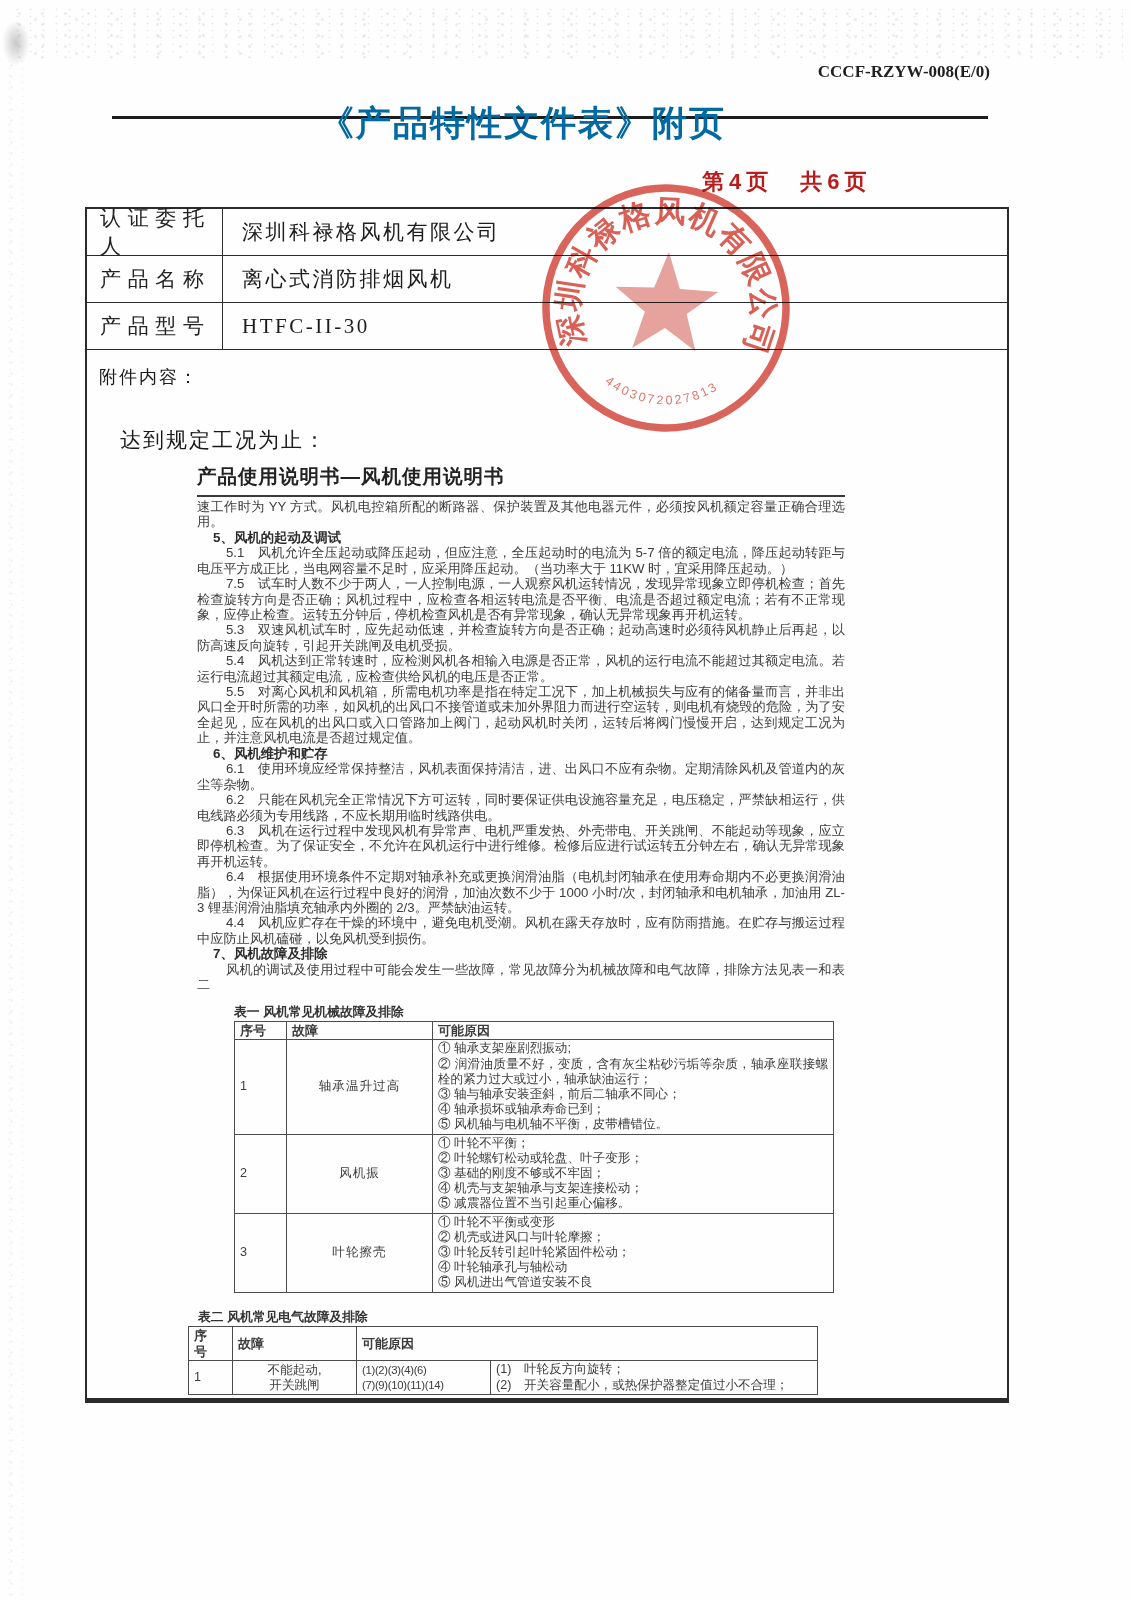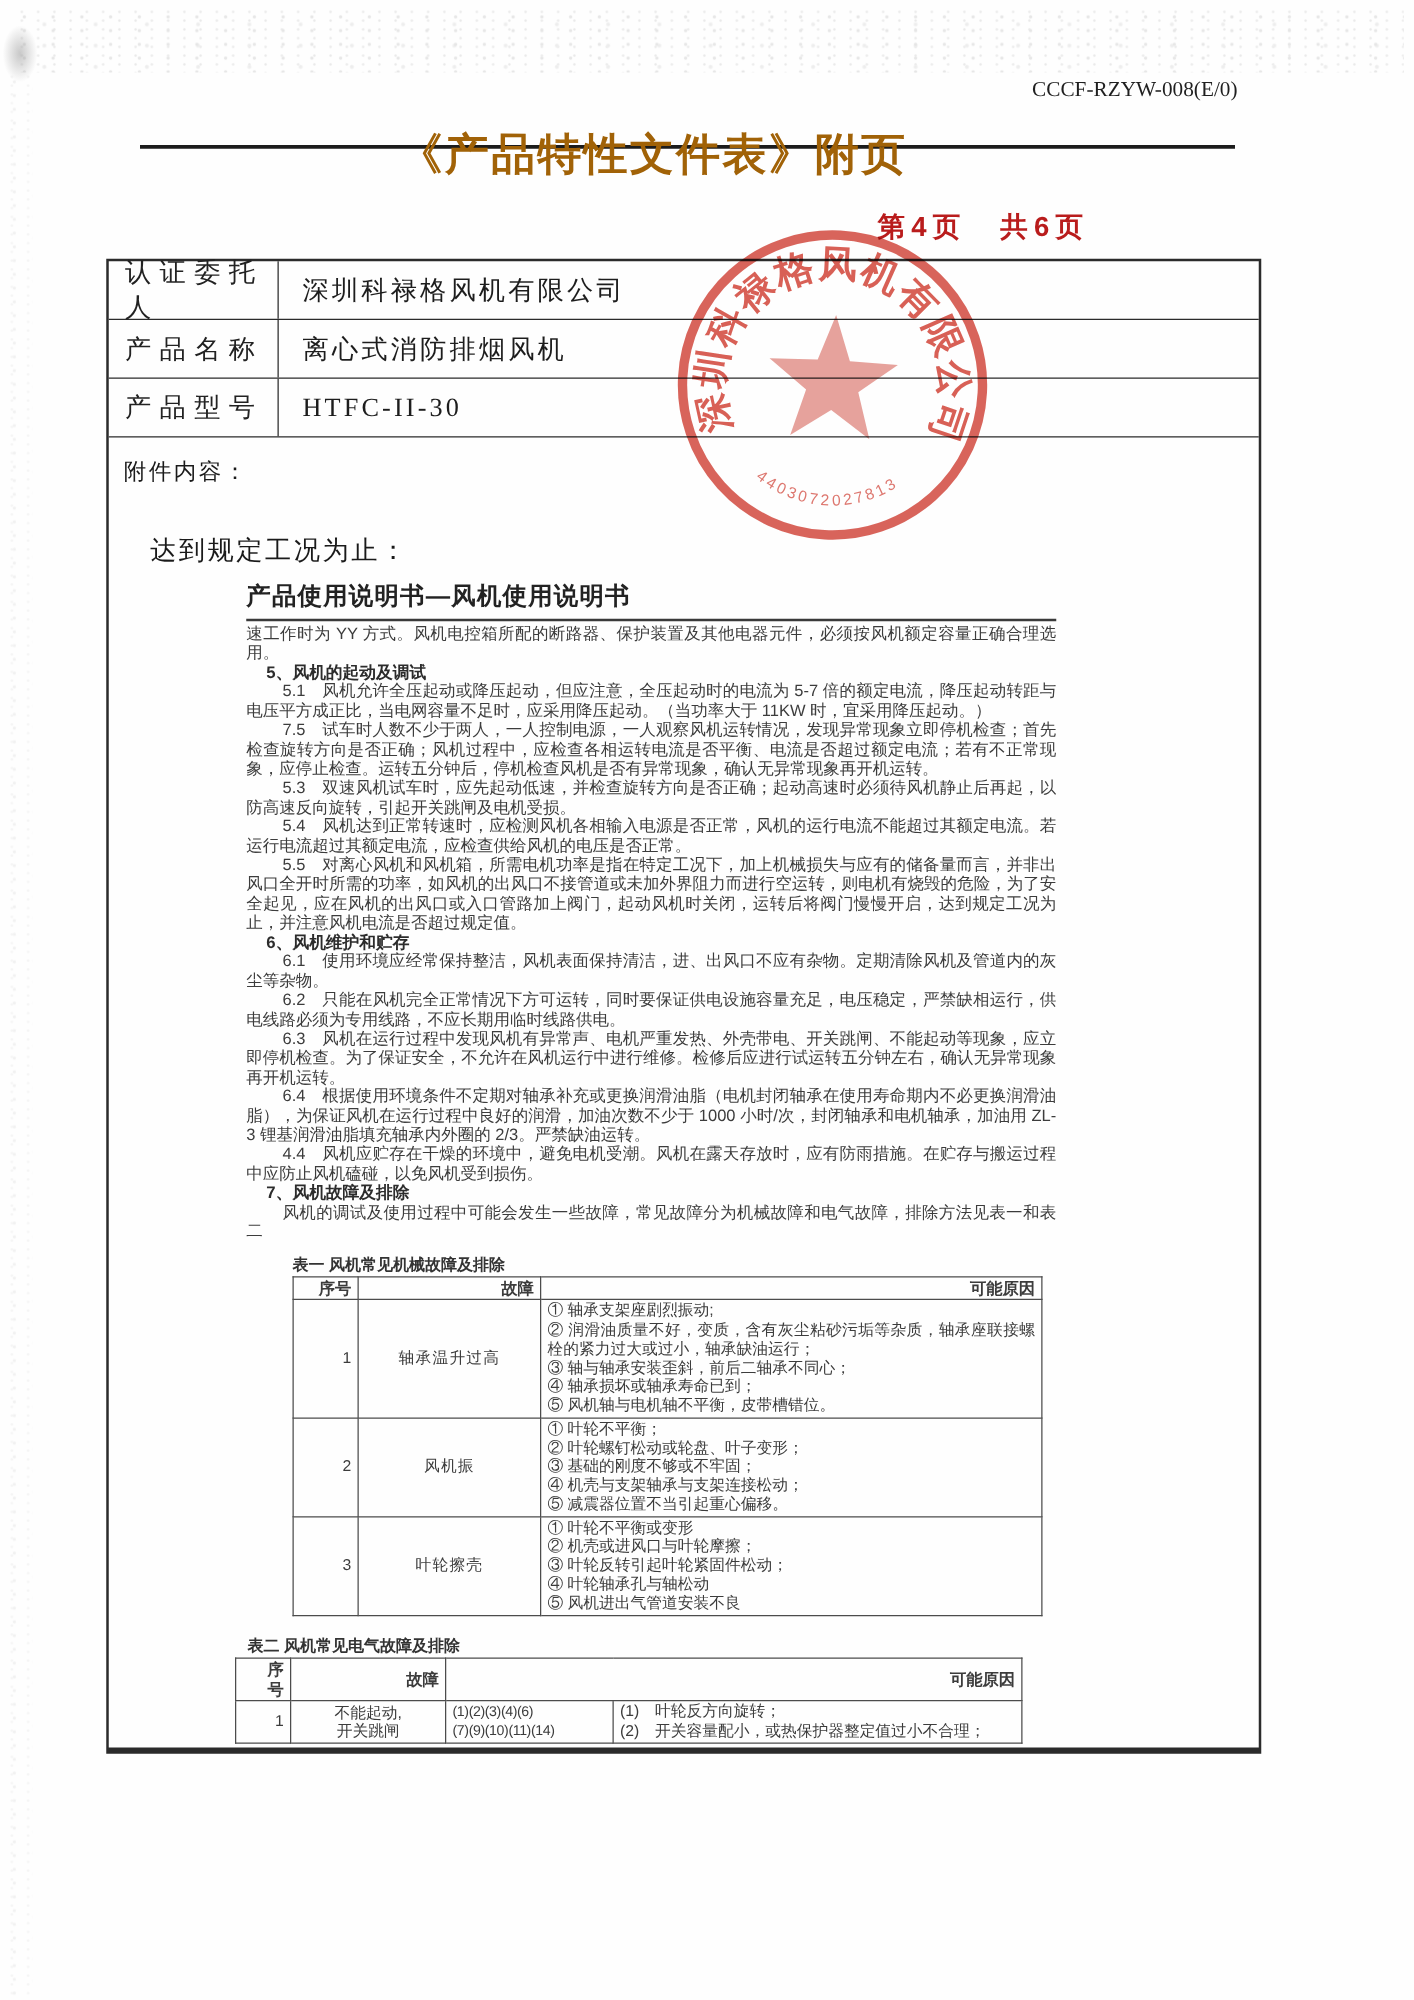--- a/index.html
+++ b/index.html
@@ -21,26 +21,26 @@
   }
   .noise-top{top:8px;left:8px;right:8px;height:50px;}
   .noise-left{top:60px;left:0;bottom:0;width:26px;opacity:.18;}
   .noise-blob{
     position:absolute;top:20px;left:2px;width:28px;height:46px;opacity:.55;
     background:radial-gradient(ellipse at center,#9c9c9c 0%,transparent 70%);
   }
   
   .doc-code{
     position:absolute;top:62px;left:700px;width:290px;text-align:right;
-    font-family:"Liberation Serif",serif;font-size:17px;color:#1f1f1f;
+    font-family:"Liberation Serif",serif;font-size:17px;color:#1f1f1f;font-weight:bold;
   }
   .header-rule{position:absolute;top:116px;left:112px;width:876px;height:2.5px;background:#1c1c1c;}
   .page-title{
     position:absolute;top:100px;left:0;width:1045px;text-align:center;
-    font-size:35px;font-weight:bold;letter-spacing:2px;color:#a16207;
+    font-size:35px;font-weight:bold;letter-spacing:2px;color:#0369a1;
   }
   .page-num{
     position:absolute;top:167px;left:702px;
     font-size:22px;font-weight:bold;letter-spacing:5px;color:#b91c1c;
   }
   
   .outer-box{
     position:absolute;left:85px;top:207px;width:920px;height:1189px;
     border:2px solid #2b2b2b;border-bottom-width:5px;background:transparent;
   }
@@ -70,21 +70,21 @@
   h4.sec{margin:0;font-size:13.4px;font-weight:bold;color:#2c2c2c;text-indent:1.2em;line-height:15.6px;}
   
   .tbl-caption{margin:11px 0 2px 37px;font-size:12.8px;font-weight:600;color:#333;}
   .tbl-caption.t2c{margin-left:1px;margin-top:16px;}
   table.fault{border-collapse:collapse;color:#3c3c3c;font-size:12.6px;table-layout:fixed;}
   table.fault th,table.fault td{border:1.6px solid #4c4c4c;padding:1px 5px;vertical-align:middle;box-sizing:border-box;}
   table.fault th{font-weight:600;font-size:13px;}
   table.t1{margin-left:37px;width:600px;}
   table.t1 col.c-no{width:52px;}
   table.t1 col.c-fault{width:146px;}
-  td.cnum,th{text-align:right;}
+  td.cnum,th{text-align:left;}
   td.cfault{text-align:center;letter-spacing:1px;}
   .cause-line{line-height:15.2px;}
   table.t2{margin-left:-9px;width:630px;}
   table.t2 col.c-no{width:44px;}
   table.t2 col.c-fault{width:124px;}
   table.t2 col.c-codes{width:134px;}
   .vwrap{display:inline-block;width:1.1em;word-break:break-all;line-height:1.2;}
   .fault2{text-align:center;line-height:15px;}
   .codes{font-size:11.3px;line-height:15px;text-align:left;letter-spacing:-0.3px;}
   .cause2{line-height:15.5px;}

